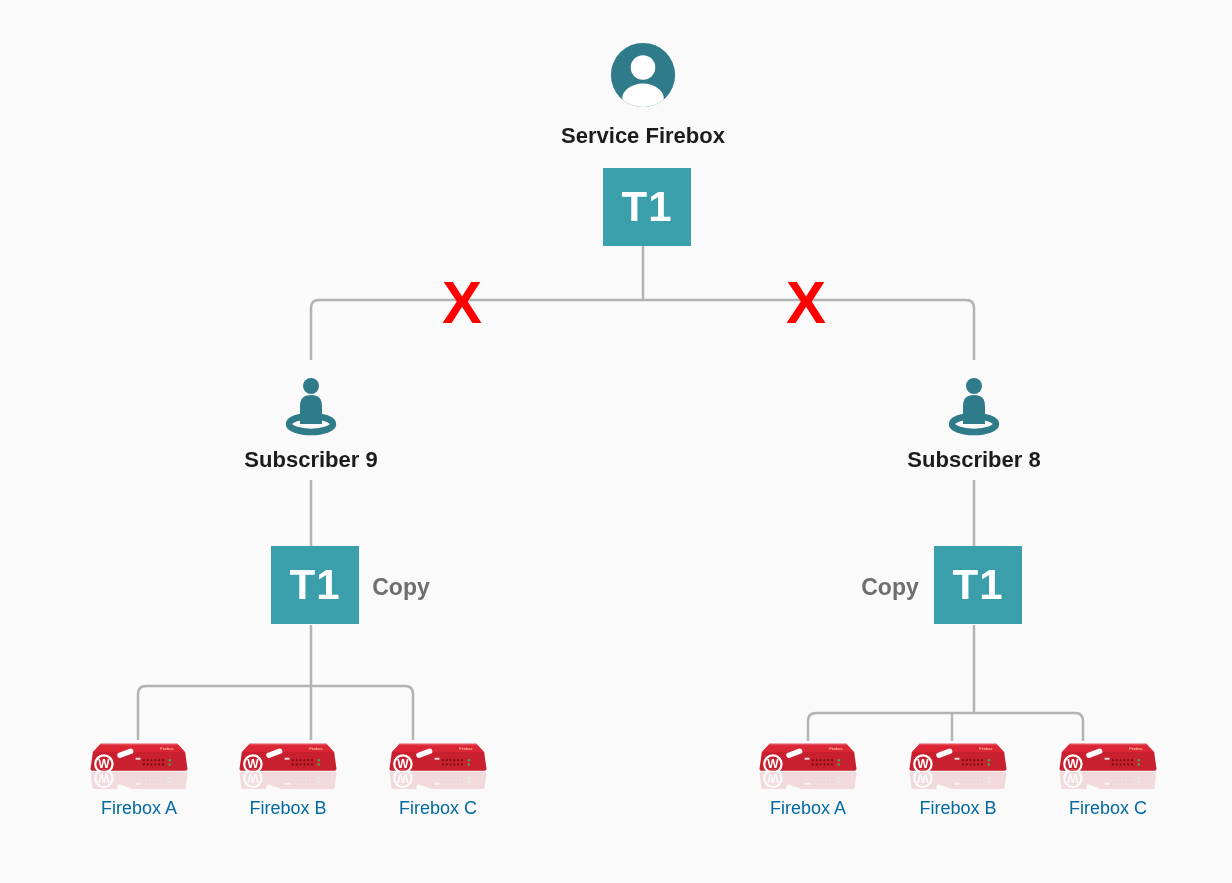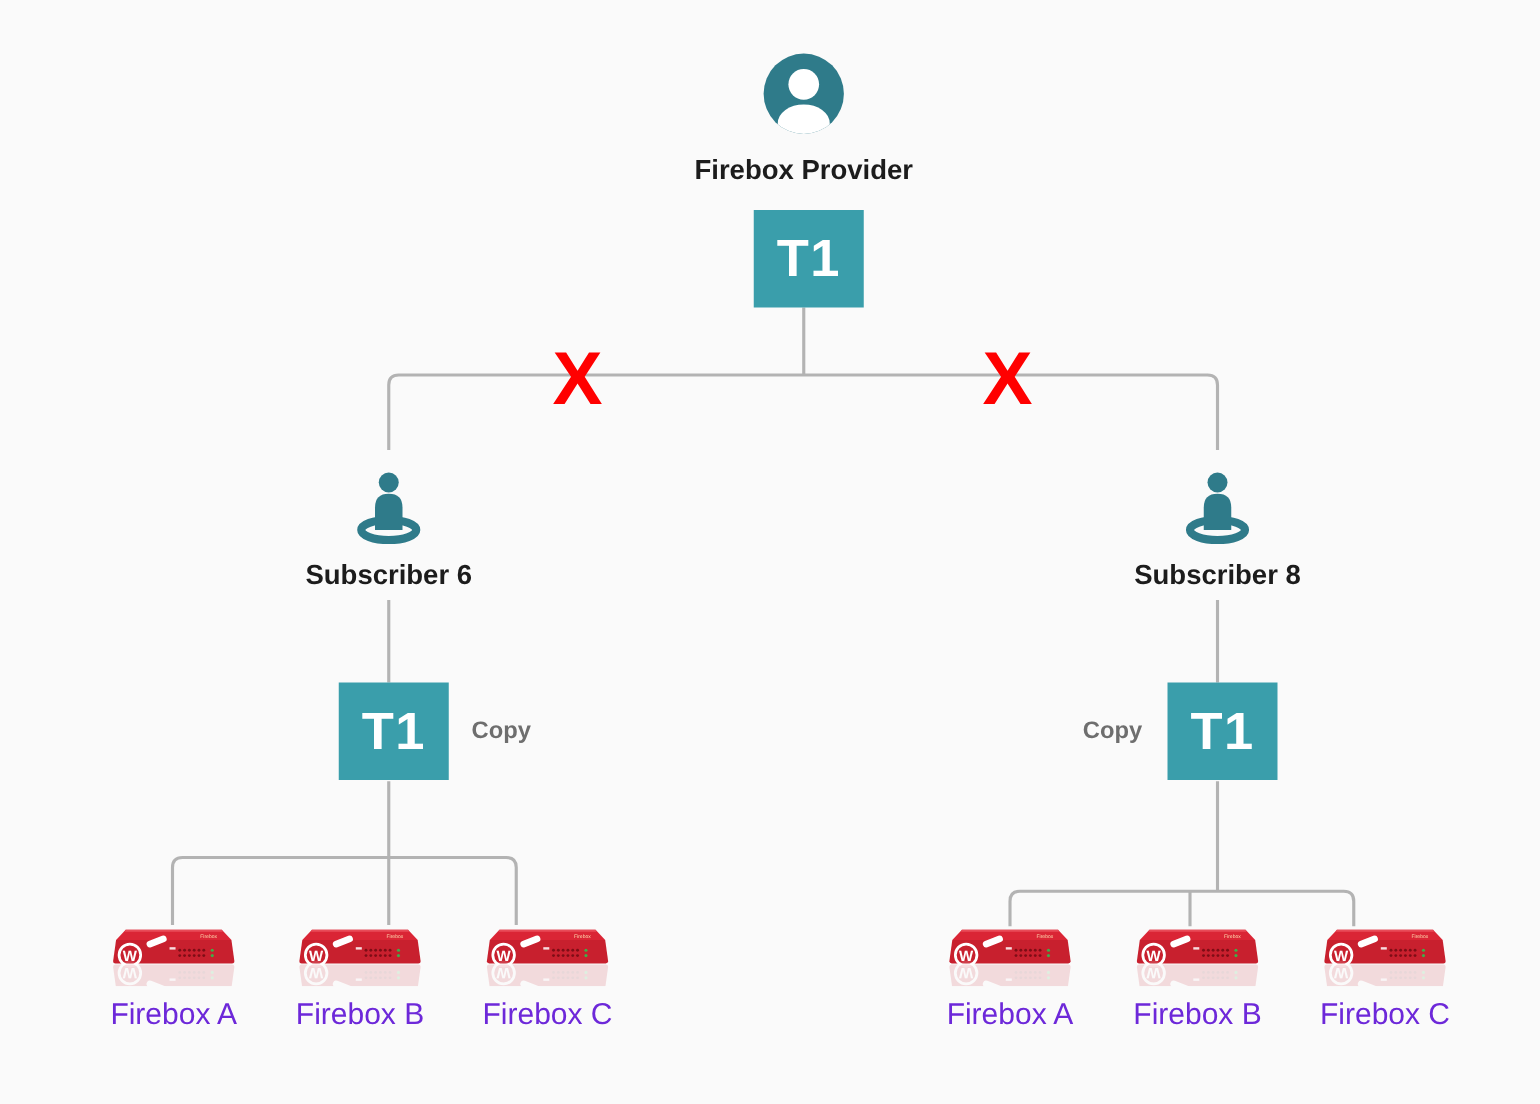--- a/index.html
+++ b/index.html
@@ -10,27 +10,27 @@
   *{margin:0;padding:0;box-sizing:border-box}
   html,body{background:var(--background,#fafafa)}
   .canvas{
     position:relative;width:1232px;height:883px;overflow:hidden;
     background:var(--background,#fafafa);
     font-family:"Liberation Sans",sans-serif;
   }
   .abs{position:absolute}
   .cx{transform:translateX(-50%);white-space:nowrap}
   .lbl-bold{font-size:22px;font-weight:700;color:var(--label-dark)}
-  .lbl-reg{font-size:24px;font-weight:400;color:#6d28d9}
+  .lbl-reg{font-size:18px;font-weight:400;color:#0369a1}
   .t1-box{
     width:88px;height:78px;background:var(--teal-box);color:#fff;
     display:flex;align-items:center;justify-content:center;
     font-size:42px;font-weight:700;letter-spacing:1px;
   }
-  .copy-lbl{font-size:19px;font-weight:700;color:var(--copy-gray)}
+  .copy-lbl{font-size:23px;font-weight:700;color:var(--copy-gray)}
   .x-mark{
     font-size:60px;font-weight:700;color:var(--x-red);line-height:1;
     width:80px;height:60px;display:flex;align-items:center;justify-content:center;
   }
   .wires{position:absolute;left:0;top:0}
   .wire{stroke:var(--line-gray);stroke-width:2.5px;fill:none}
   .teal-fill{fill:var(--teal-icon)}
   .teal-stroke{stroke:var(--teal-icon);fill:none}
   .fb-front{fill:var(--firebox-red)}
   .fb-top{fill:var(--firebox-red-top)}
@@ -91,33 +91,33 @@
         <clipPath id="spclip">
           <circle cx="36" cy="36" r="34"></circle>
         </clipPath>
       </defs>
     <circle class="teal-fill" cx="36" cy="36" r="34"></circle>
     <g clip-path="url(#spclip)">
       <circle cx="36" cy="28" r="13" fill="#ffffff"></circle>
       <ellipse cx="36" cy="61" rx="22" ry="16" fill="#ffffff"></ellipse>
     </g>
   </svg>
-  <div class="abs cx lbl-bold" style="left:643px;top:123px">Firebox Provider</div>
+  <div class="abs cx lbl-bold" style="left:643px;top:123px">Service Firebox</div>
 
   <div class="abs t1-box" style="left:603px;top:168px">T1</div>
 
   <div class="abs x-mark" style="left:422px;top:273px">X</div>
   <div class="abs x-mark" style="left:766px;top:273px">X</div>
 
   <svg class="abs" style="left:271px;top:362px" width="80" height="80" viewBox="0 0 80 80">
     <ellipse class="teal-stroke" cx="40" cy="62" rx="22" ry="8" stroke-width="6.5"></ellipse>
     <path class="teal-fill" d="M29 44 Q29 33 40 33 Q51 33 51 44 L51 62 H29 Z"></path>
     <circle class="teal-fill" cx="40" cy="24" r="8"></circle>
   </svg>
-  <div class="abs cx lbl-bold" style="left:311px;top:447px">Subscriber 6</div>
+  <div class="abs cx lbl-bold" style="left:311px;top:447px">Subscriber 9</div>
   <div class="abs t1-box" style="left:271px;top:546px">T1</div>
   <div class="abs cx copy-lbl" style="left:401px;top:574px">Copy</div>
 
   <svg class="abs" style="left:934px;top:362px" width="80" height="80" viewBox="0 0 80 80">
     <ellipse class="teal-stroke" cx="40" cy="62" rx="22" ry="8" stroke-width="6.5"></ellipse>
     <path class="teal-fill" d="M29 44 Q29 33 40 33 Q51 33 51 44 L51 62 H29 Z"></path>
     <circle class="teal-fill" cx="40" cy="24" r="8"></circle>
   </svg>
   <div class="abs cx lbl-bold" style="left:974px;top:447px">Subscriber 8</div>
   <div class="abs t1-box" style="left:934px;top:546px">T1</div>

